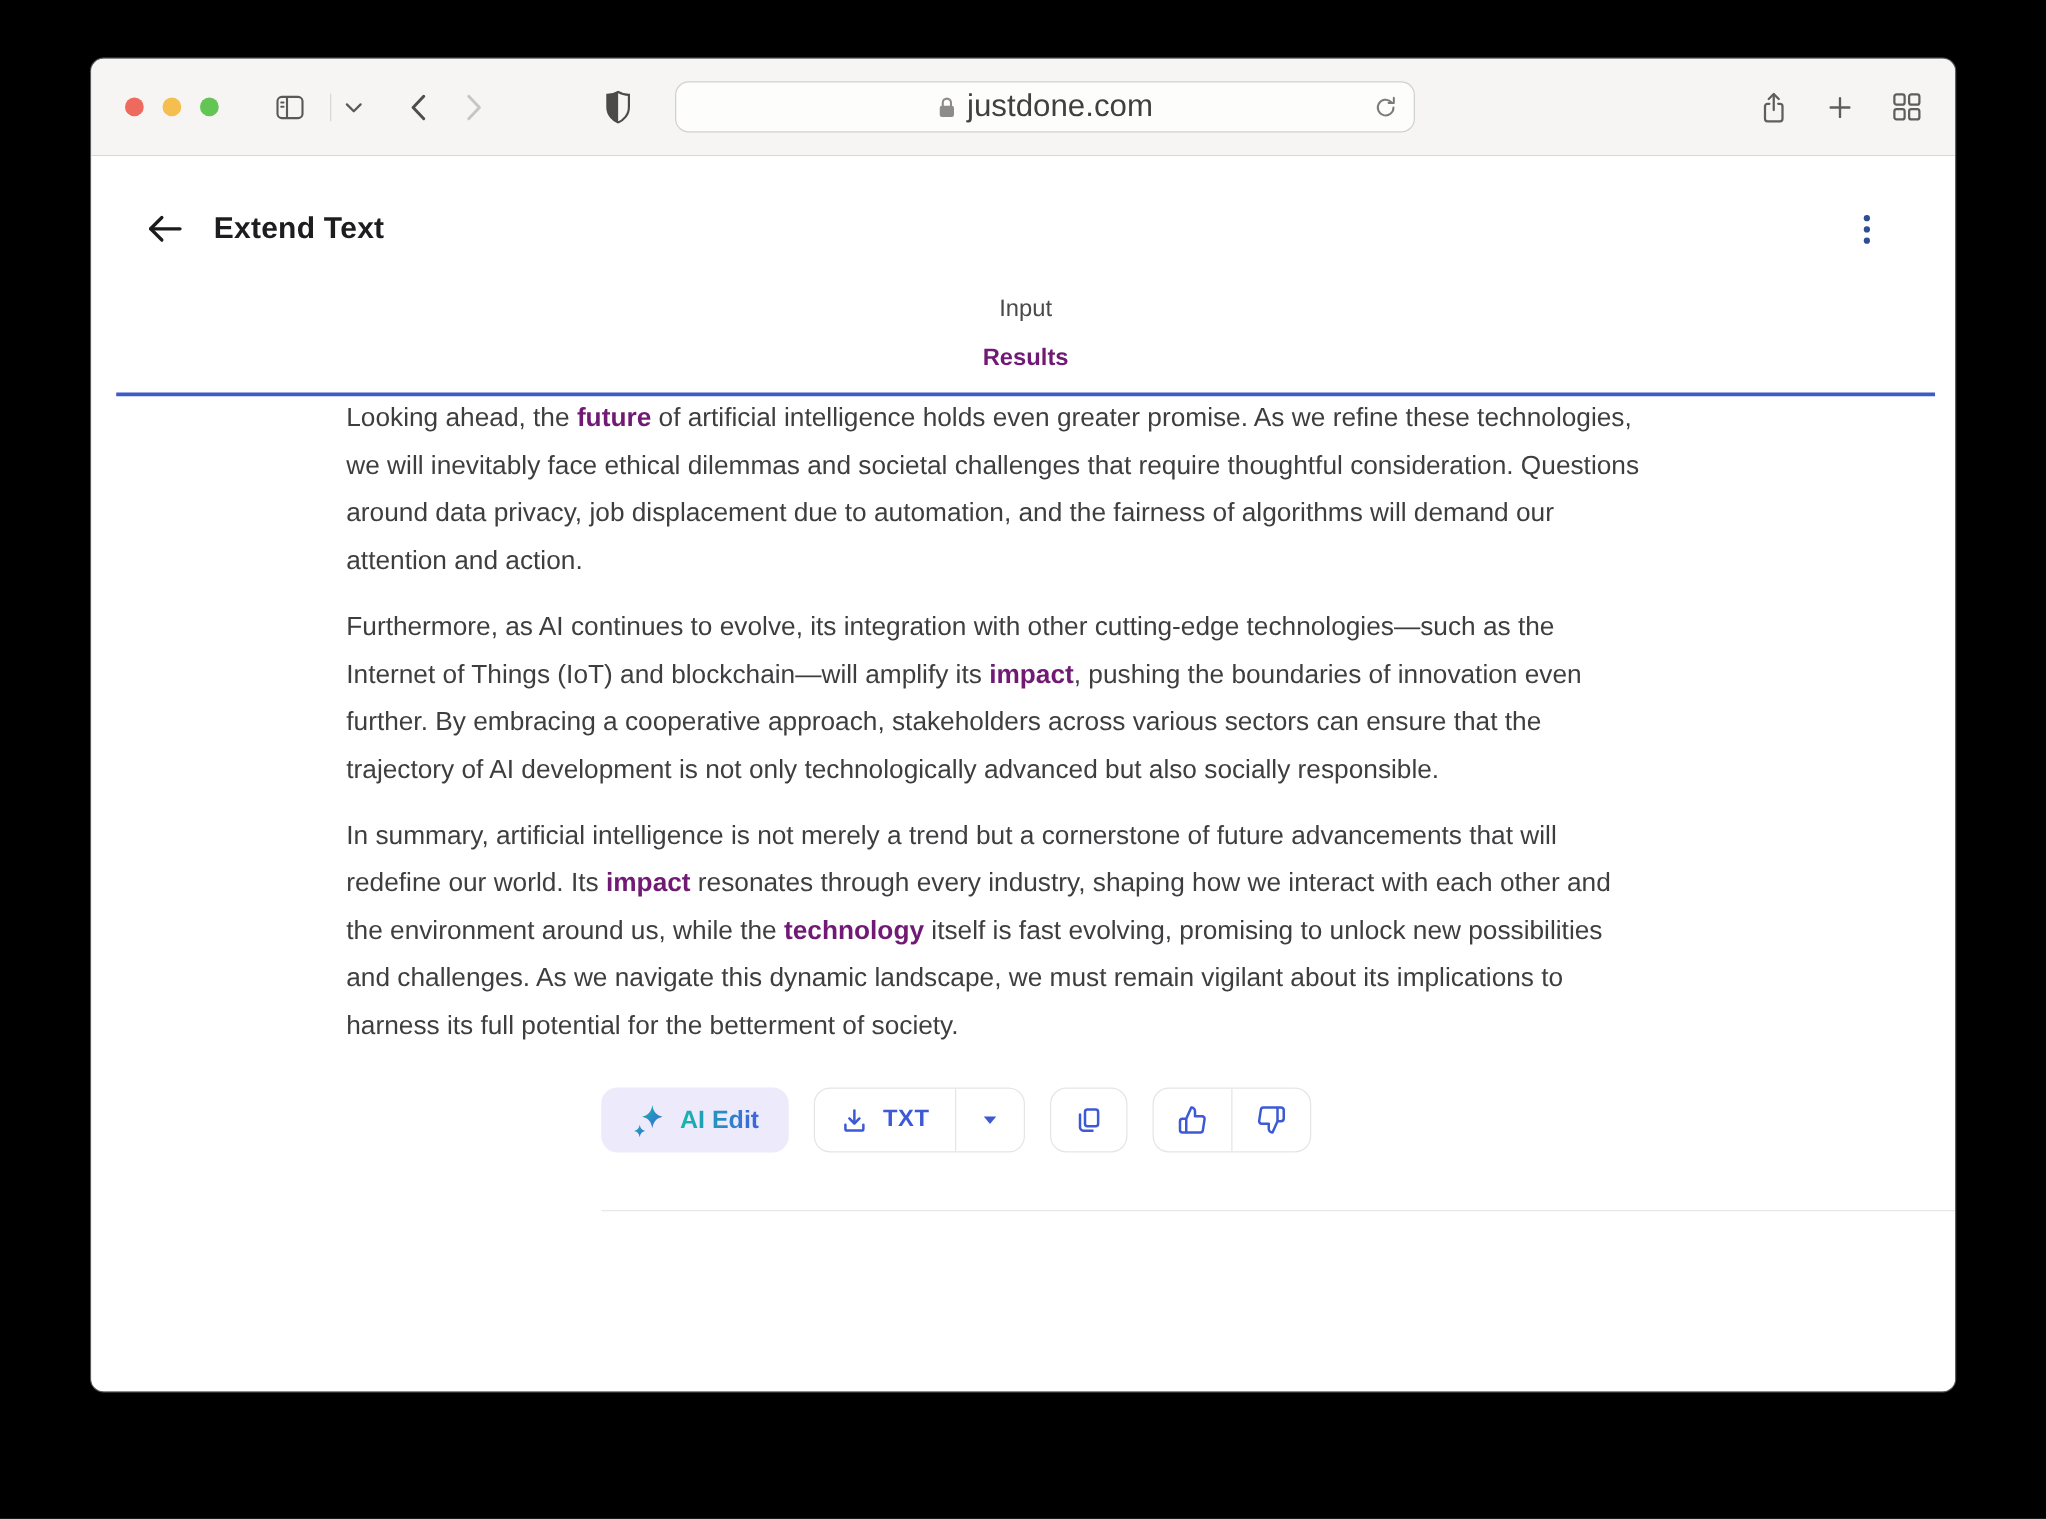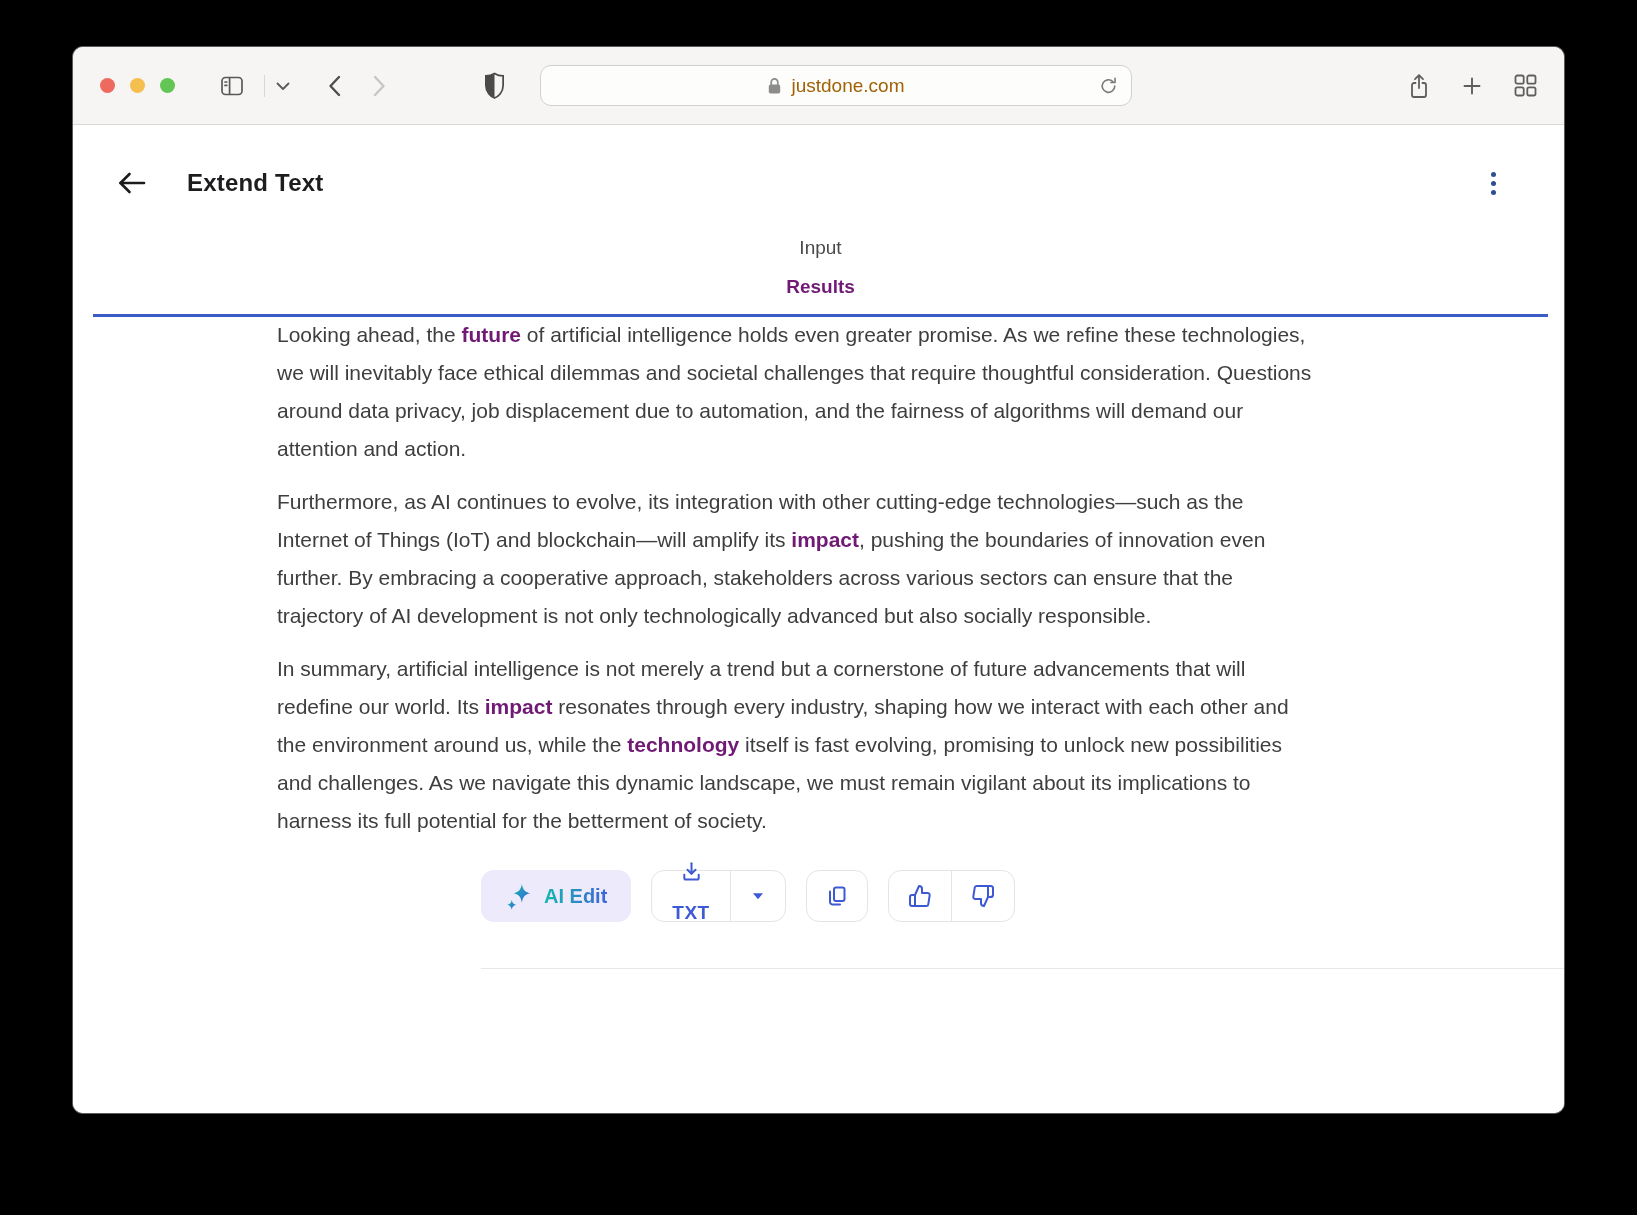--- a/index.html
+++ b/index.html
@@ -37,29 +37,29 @@
   .tb-divider{ width:1px; height:22px; background:#d8d7d5; margin-left:10px; }
   .nav-arrows{ margin-left:36px; gap:30px; }
   .tb-icon{ display:flex; align-items:center; justify-content:center; }
   .shield-wrap{ margin-left:96px; }
   .urlbar{
     margin-left:34px; width:592px; height:41px; border-radius:11px;
     background:#fdfdfc; border:1px solid #d2d1d0;
     display:flex; align-items:center; justify-content:center; position:relative;
   }
   .urlbar .lock{ margin-right:9px; display:flex; }
-  .urlbar .url-text{ font-size:19px; color:#a16207; }
+  .urlbar .url-text{ font-size:25px; color:#404040; }
   .urlbar .reload{ position:absolute; right:13px; top:50%; transform:translateY(-50%); display:flex; }
   .right-icons{ margin-left:auto; gap:29px; }
 
   
   .page{ flex:1; background:#fff; display:flex; flex-direction:column; position:relative; }
   .page-header{ display:flex; align-items:center; margin-top:30px; padding:0 62px 0 36px; height:56px; }
   .back-btn{ width:46px; height:46px; display:flex; align-items:center; justify-content:center; cursor:pointer; }
-  .page-title{ margin-left:32px; font-size:24px; font-weight:700; color:#1d1d1f; letter-spacing:.2px; }
+  .page-title{ margin-left:16px; font-size:24px; font-weight:700; color:#1d1d1f; letter-spacing:.2px; }
   .kebab{ margin-left:auto; display:flex; flex-direction:column; gap:4px; padding:6px; cursor:pointer; }
   .kebab i{ width:5px; height:5px; border-radius:50%; background:var(--kebab,#2e4e93); }
 
   
   .tabs{ display:flex; margin:26px 16px 0 20px; border-bottom:1px solid #dcdbd9;flex-direction:column; }
   .tab{ flex:1; text-align:center; padding-bottom:17px; font-size:19px; color:#4a4a4c; font-weight:500; cursor:pointer; position:relative; }
   .tab.active{ color:#701a75; font-weight:600; }
   .tab.active::after{
     content:""; position:absolute; left:0; right:0; bottom:-2px; height:3px;
     background:var(--tab-underline,#3b5bc7);
@@ -75,21 +75,21 @@
   
   .actions{ display:flex; gap:20px; margin:30px 0 0 204px; height:52px; align-items:stretch; }
   .btn{ display:flex; align-items:center; border-radius:13px; background:#fff; border:1px solid #e6e5e3; cursor:pointer; }
   .btn-ai-edit{ border:none; background:var(--ai-edit-bg,#eceafb); padding:0 24px; gap:12px; }
   .ai-edit-label{
     font-size:20px; font-weight:600;
     background:linear-gradient(90deg,var(--teal,#14b8ac),var(--grad-blue,#3e63dd));
     -webkit-background-clip:text; background-clip:text; color:transparent;
   }
   .btn-txt{ padding:0; }
-  .btn-txt .dl-seg{ display:flex; align-items:center; gap:11px; padding:0 20px;flex-direction:column; }
+  .btn-txt .dl-seg{ display:flex; align-items:center; gap:11px; padding:0 20px; }
   .btn-txt .txt-label{ font-size:19px; font-weight:700; letter-spacing:.5px; color:var(--accent-blue,#3d5ad4); }
   .seg-divider{ width:1px; align-self:stretch; background:#e6e5e3; }
   .caret-seg{ width:54px; display:flex; align-items:center; justify-content:center; }
   .btn-copy{ width:62px; justify-content:center; }
   .btn-thumbs{ padding:0; }
   .thumb-seg{ width:62px; display:flex; align-items:center; justify-content:center; }
 
   .bottom-divider{ margin:46px 0 0 204px; width:1086px; height:1px; background:#e9e8e6; }
 
   svg{ display:block; }

